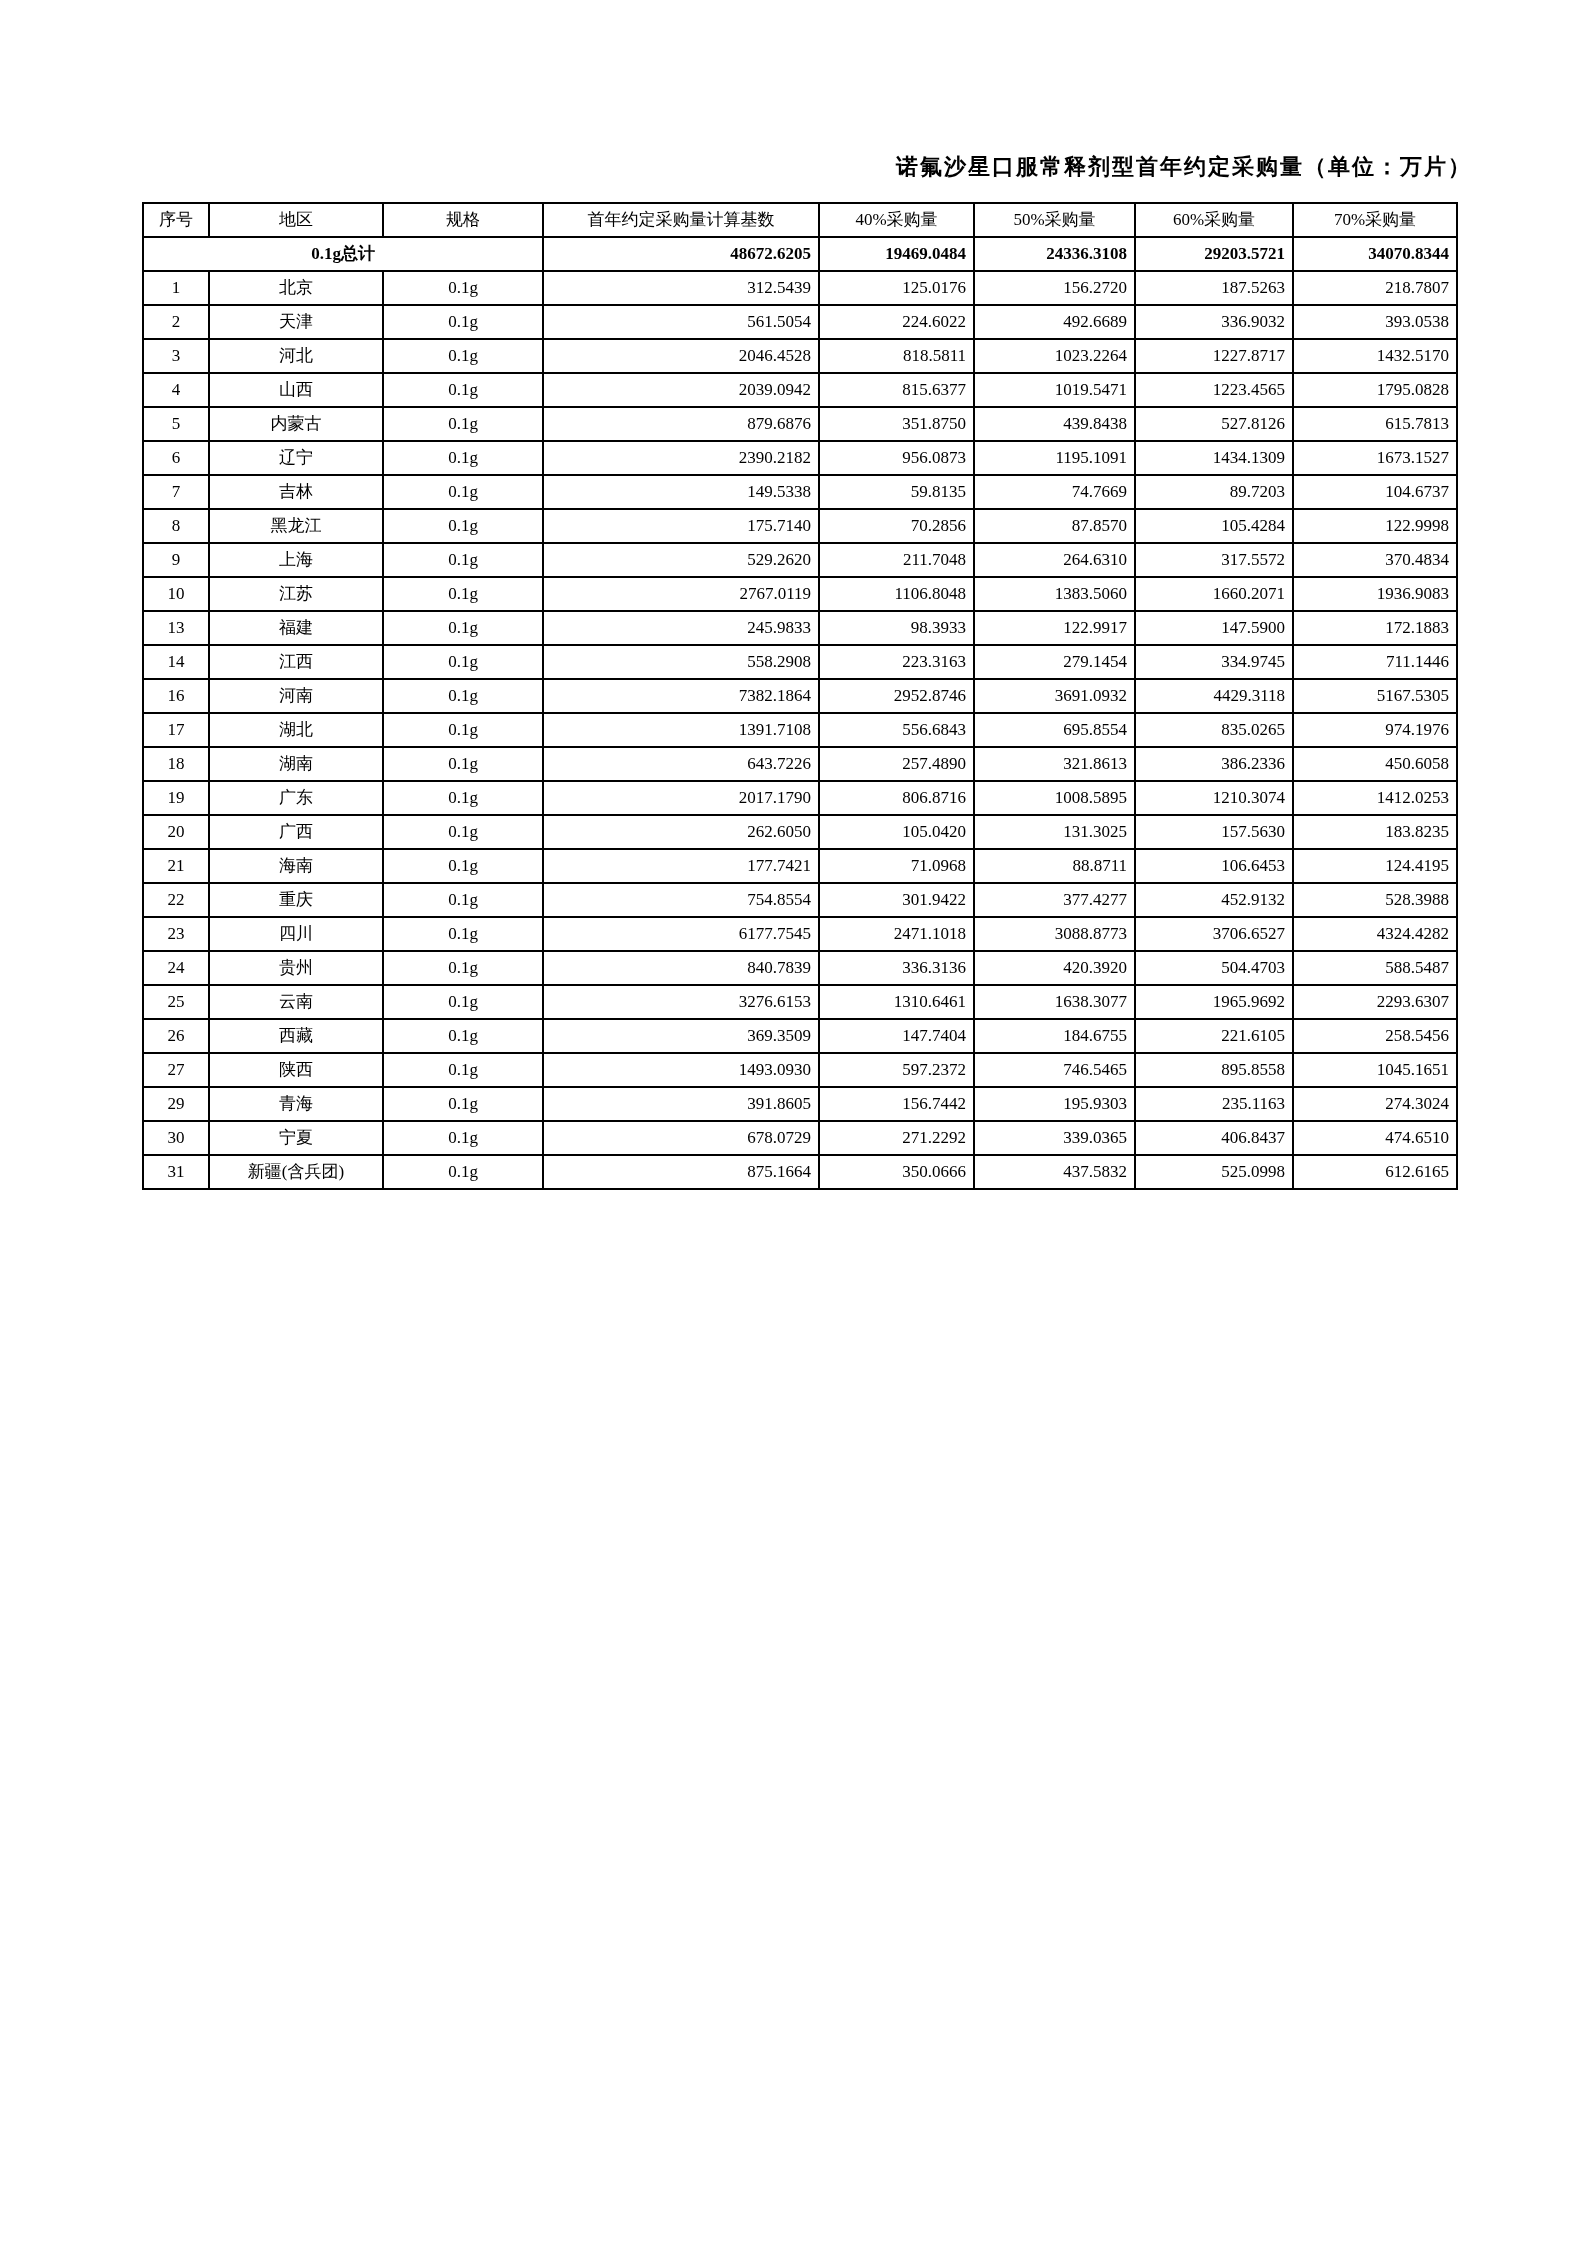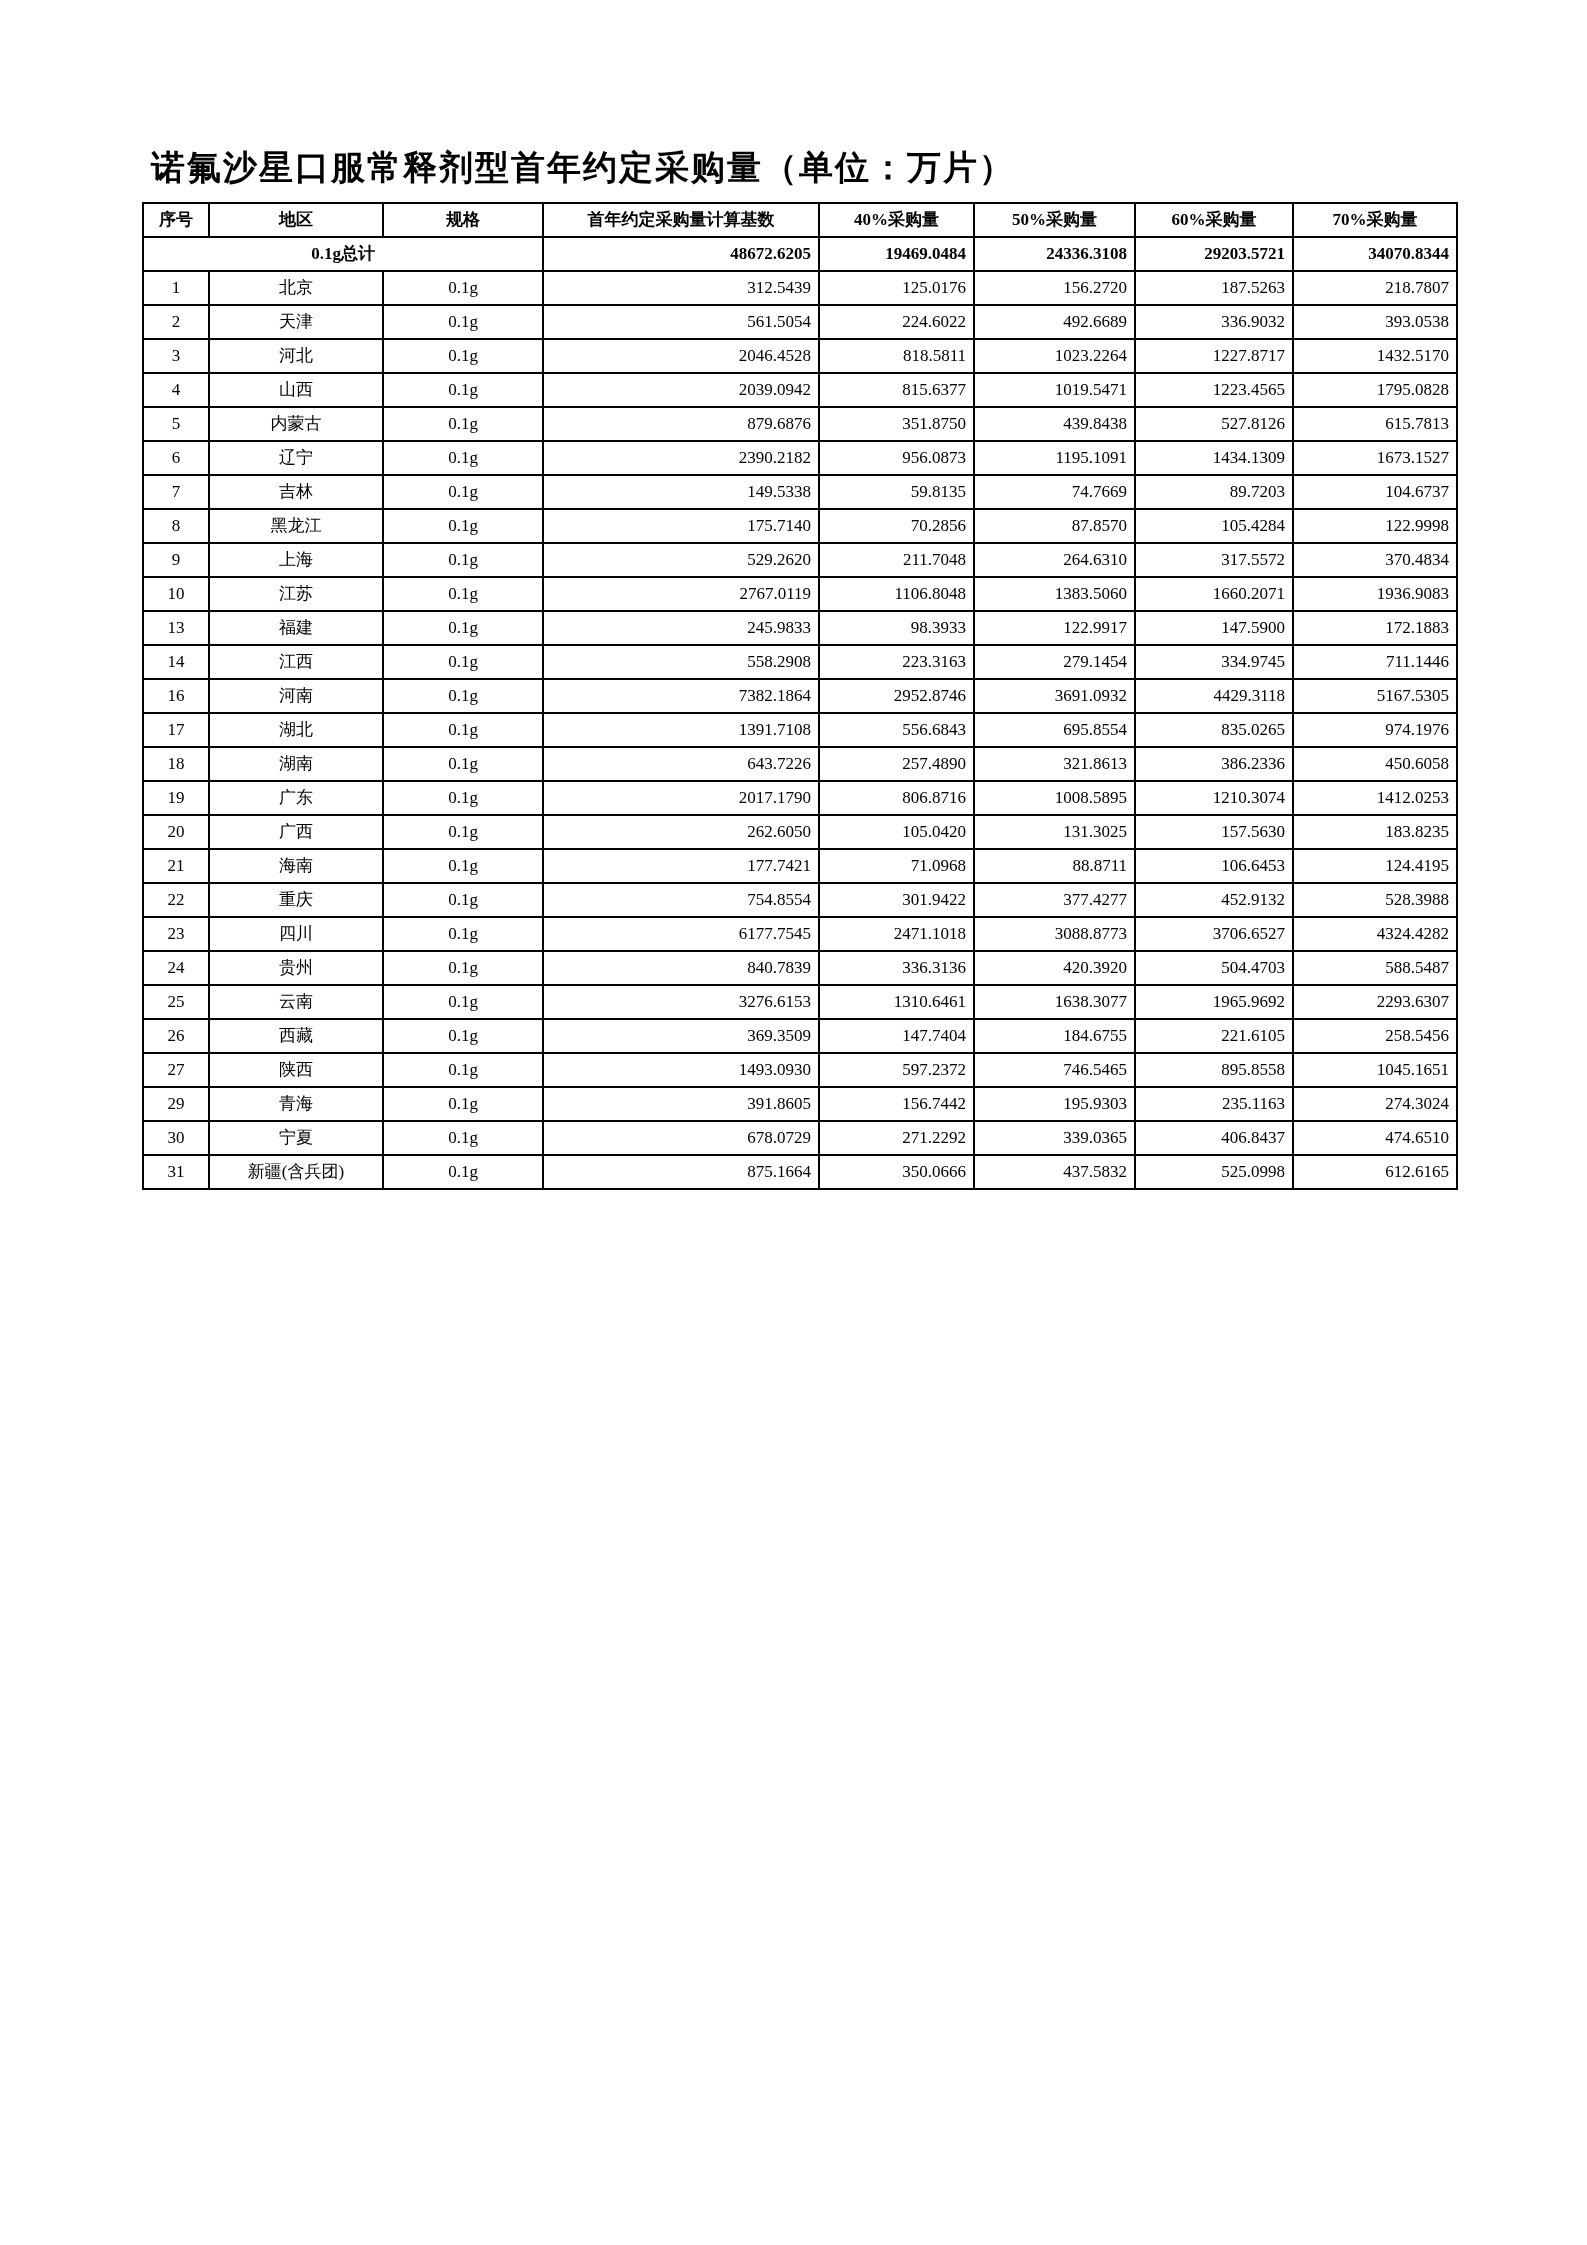--- a/index.html
+++ b/index.html
@@ -19,23 +19,23 @@
     left: 0; top: 0;
     width: 1587px;
     height: 2245px;
     background: #ffffff;
   }
   .doc-title {
     position: absolute;
     left: 142px;
     top: 136px;
     width: 1314px;
-    margin: 9px;
-    text-align: left;
-    font-size: 34px;
+    margin: 16px;
+    text-align: right;
+    font-size: 22px;
     font-weight: bold;
     letter-spacing: 2px;
     white-space: nowrap;
   }
   table.data-table {
     position: absolute;
     left: 142px;
     top: 202px;
     width: 1314px;
     border-collapse: collapse;
@@ -46,21 +46,21 @@
     border: 2px solid #000000;
     height: 32px;
     padding: 0 7px;
     font-size: 17px;
     line-height: 32px;
     white-space: nowrap;
     overflow: hidden;
     box-sizing: border-box;
   }
   table.data-table th {
-    font-weight: bold;
+    font-weight: normal;
     text-align: center;
     padding: 0 2px;
   }
   td.c { text-align: center; }
   td.n { text-align: right; }
   tr.total-row td { font-weight: bold; }
 </style>
 </head>
 <body>
 

